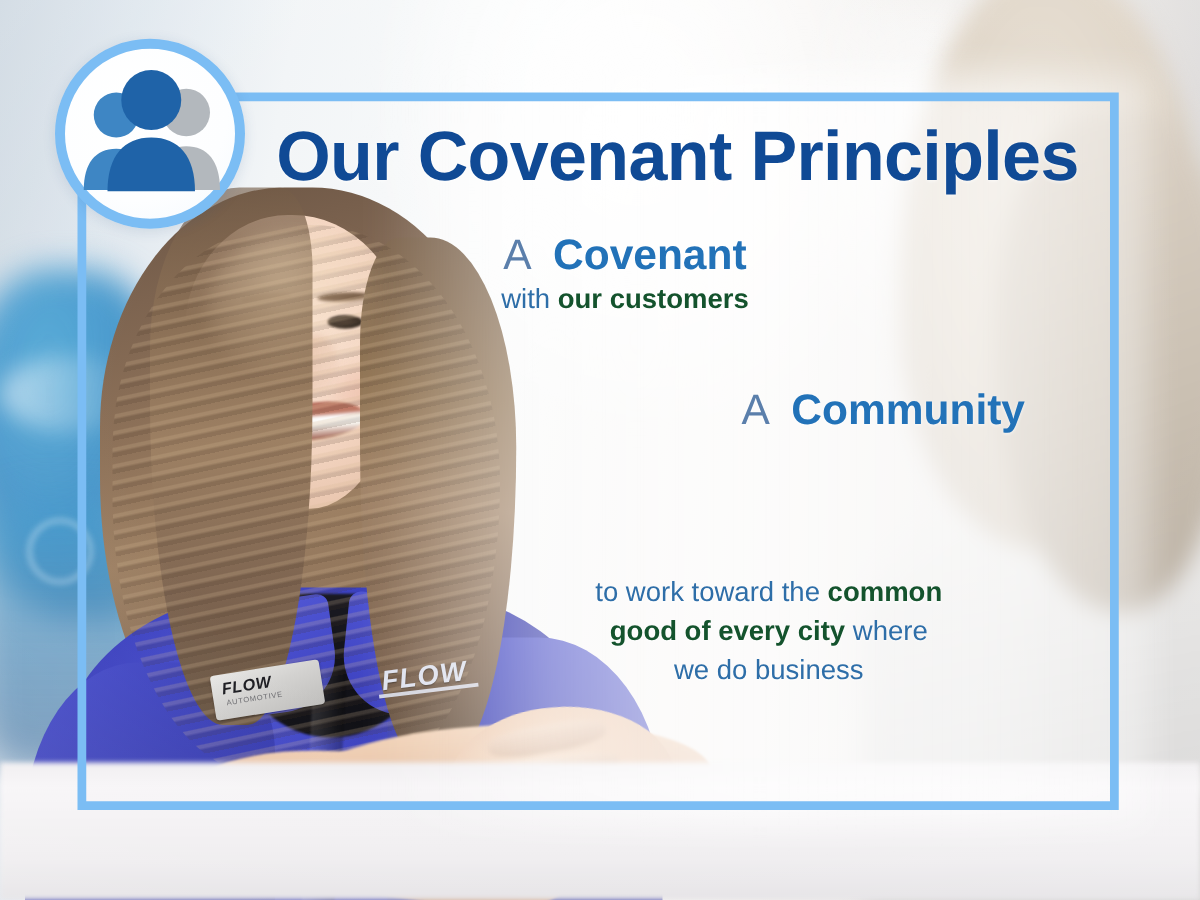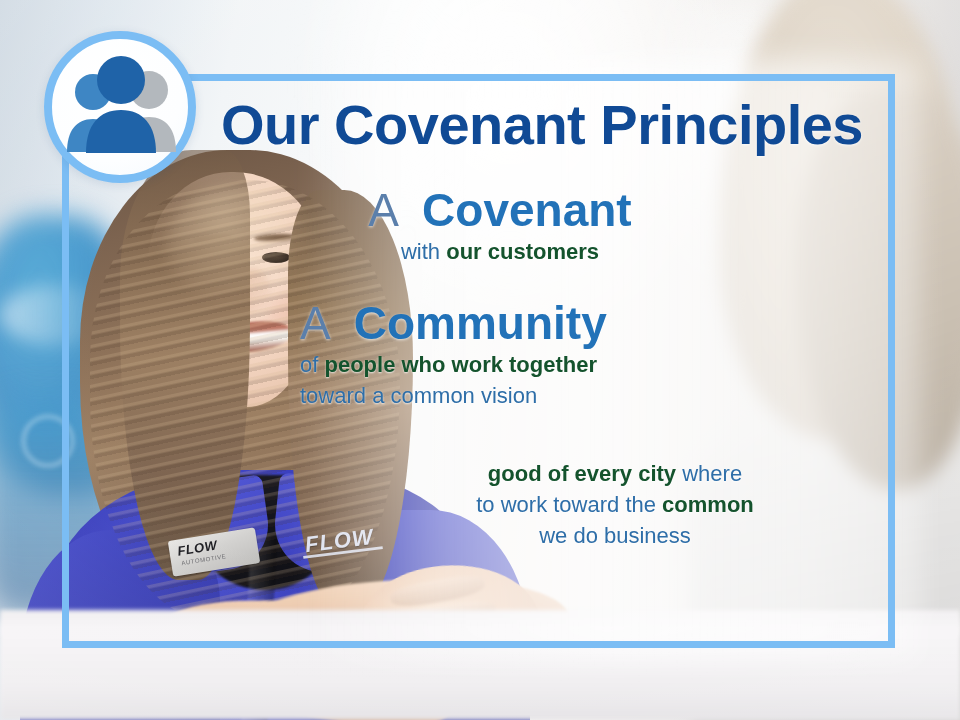--- a/index.html
+++ b/index.html
@@ -449,21 +449,21 @@
     letter-spacing: -0.5px;
     color: #104a95;
     line-height: 1.0;
     white-space: nowrap;
     text-shadow: 0 1px 3px rgba(255,255,255,0.75);
   }
 
   .principle { position: absolute; }
 
   .p-title {
-    font-size: 46px;
+    font-size: 34px;
     line-height: 1.08;
     white-space: nowrap;
     text-shadow: 0 1px 3px rgba(255,255,255,0.7);
   }
   .p-article {
     font-weight: normal;
     color: #5b7fab;
   }
   .p-word {
     font-weight: bold;
@@ -471,21 +471,21 @@
   }
   .p-sub {
     font-size: 22px;
     line-height: 1.42;
     color: #2e6ea8;
     text-shadow: 0 1px 2px rgba(255,255,255,0.8);
   }
   .p-sub b { font-weight: bold; color: #14532d; }
 
   #p1 { left: 270px; top: 186px; width: 460px; text-align: center; }
-  #p2 { left: 300px; top: 299px; width: 520px; text-align: left; }
+  #p2 { left: 300px; top: 310px; width: 520px; text-align: right; }
   #p3 { left: 350px; top: 458px; width: 530px; text-align: center; }
 
   #p2 .p-sub, #p3 .p-sub { display: block; }
 </style>
 </head>
 <body>
 
 <div id="poster">
 
   <div class="photo">
@@ -580,27 +580,23 @@
     <div class="p-sub">
         <div><span>with </span><b>our customers</b></div>
       </div>
   </div>
 
   <div class="principle" id="p2">
     <div class="p-title">
       <span class="p-article">A</span>
       <span>&nbsp;</span><span class="p-word">Community</span>
     </div>
-    <div class="p-sub">
-        <div><span>of </span><b>people who work together</b></div>
-        <div><span>toward a common vision</span></div>
-      </div>
   </div>
 
   <div class="principle" id="p3">
     <div class="p-sub">
+        <div><span>to work toward the </span><b>common</b></div>
         <div><b>good of every city</b><span> where</span></div>
-        <div><span>to work toward the </span><b>common</b></div>
         <div><span>we do business</span></div>
       </div>
   </div>
 
 </div>
 
 </body></html>

